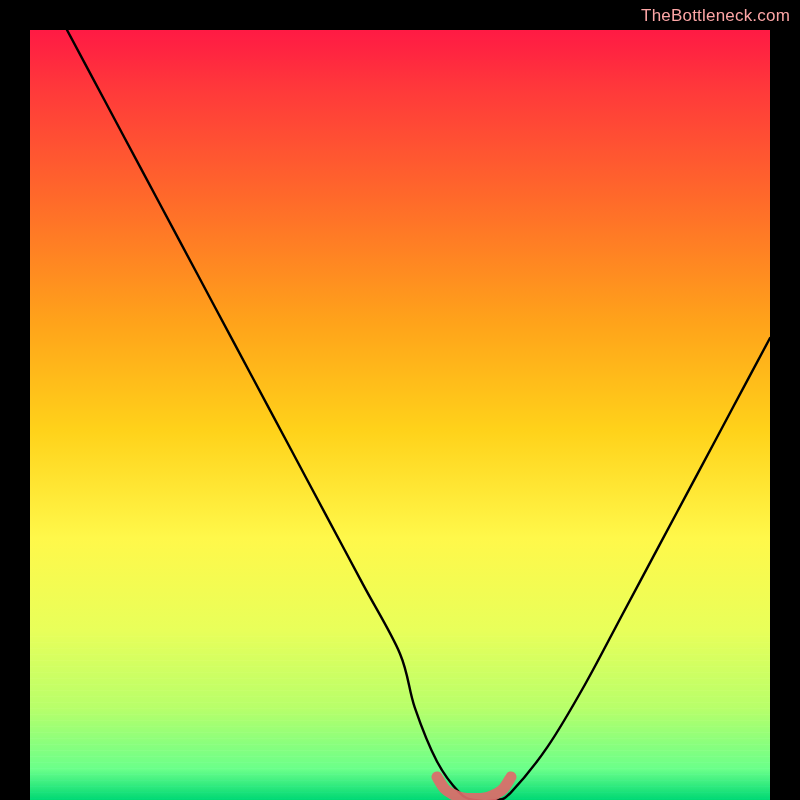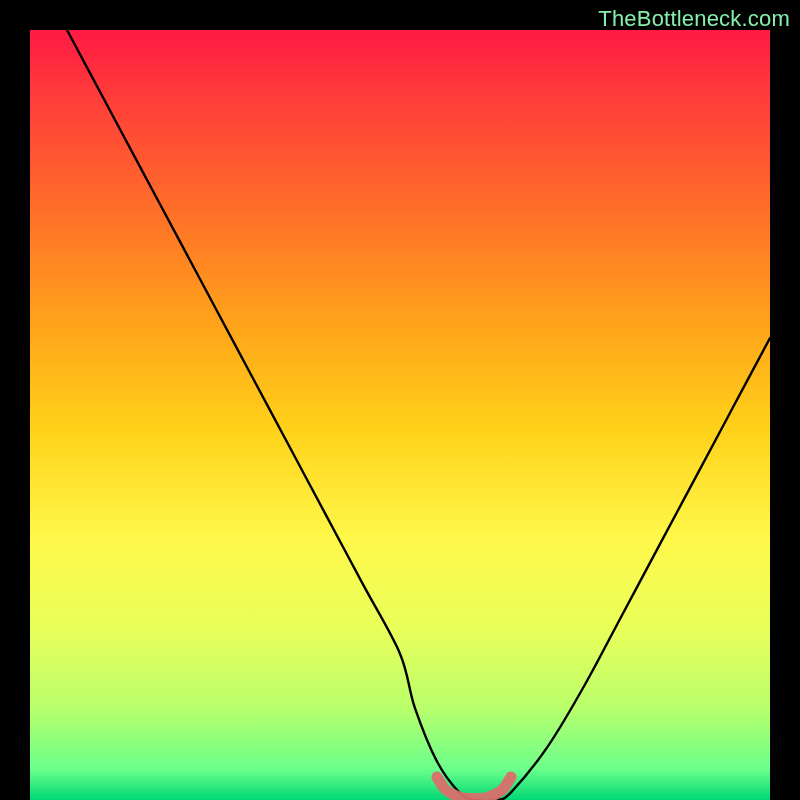--- a/index.html
+++ b/index.html
@@ -59,22 +59,22 @@
 
   .curve {
     position: absolute;
     inset: 0;
   }
 
   .watermark {
     position: absolute;
     top: 6px;
     right: 10px;
-    color: #86efac;
-    font-size: 22px;
+    color: #fca5a5;
+    font-size: 17px;
     font-weight: 400;
     letter-spacing: 0.2px;
   }
 </style>
 </head>
 <body>
 
 <div class="frame">
 
   <div class="plot">

